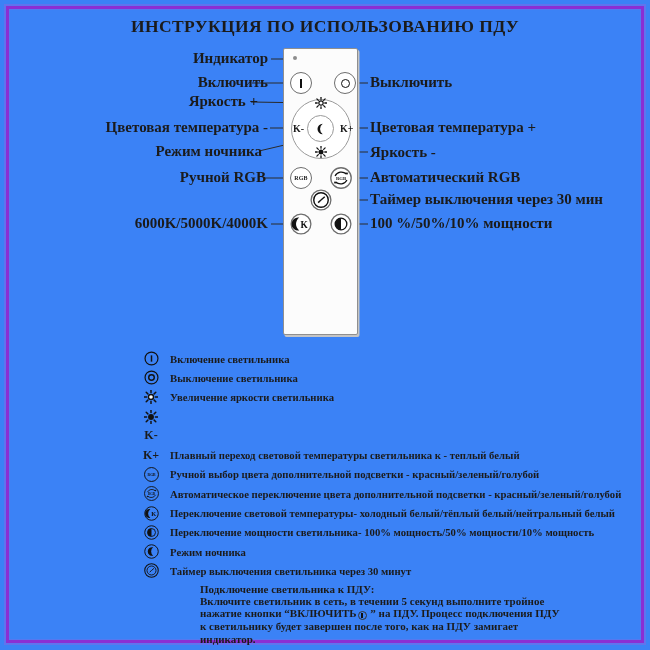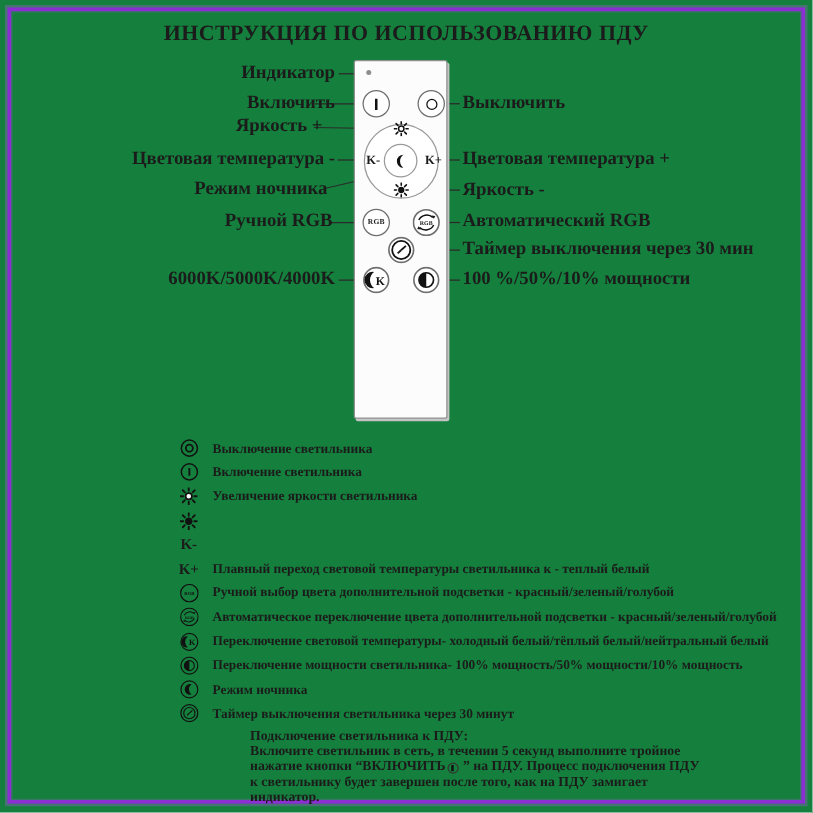--- a/index.html
+++ b/index.html
@@ -1,16 +1,16 @@
 <!DOCTYPE html>
 <html><head>
 <meta charset="utf-8">
 <style>
   html,body{margin:0;padding:0;background:#e8e8e8;}
-  #page{position:relative;width:650px;height:650px;background:#15803d;overflow:hidden;
+  #page{position:relative;width:650px;height:650px;background:#3b82f6;overflow:hidden;
         font-family:"Liberation Serif", serif;color:#1b1b1b;}
   #frame{position:absolute;left:6px;top:6px;right:6px;bottom:7px;border:3px solid #8b2fd3;
          box-shadow:0 0 0 2px rgba(167,92,224,.35), inset 0 0 0 1px rgba(167,92,224,.25);
          pointer-events:none;}
   .title{position:absolute;left:0;right:0;top:16px;text-align:center;font-size:17.5px;
          font-weight:bold;letter-spacing:.4px;}
   
   .remote{position:absolute;left:283px;top:48px;width:75px;height:287px;background:#fcfcfc;
           border:1px solid #8f8f8f;border-radius:2px;box-shadow:1.5px 2px 0 #c4c4c4;box-sizing:border-box;}
   .dot{position:absolute;left:293px;top:56px;width:4px;height:4px;border-radius:50%;background:#8d8d8d;}
@@ -163,33 +163,33 @@
   <div class="lbl" style="left:370px;top:147px;">Яркость -</div>
   <div class="lbl" style="left:370px;top:172px;">Автоматический RGB</div>
   <div class="lbl" style="left:370px;top:194px;">Таймер выключения через 30 мин</div>
   <div class="lbl" style="left:370px;top:218px;">100 %/50%/10% мощности</div>
 
   <div class="legend">
     <div class="lrow">
       <span class="licon">
         <svg width="15" height="15" viewBox="0 0 20 20">
             <circle cx="10" cy="10" r="8.6" fill="none" stroke="#111" stroke-width="1.6"></circle>
+            <line x1="10" y1="5.8" x2="10" y2="14.2" stroke="#111" stroke-width="2"></line>
+          </svg>
+      </span>
+      <span class="ltext">Включение светильника</span>
+    </div>
+    <div class="lrow">
+      <span class="licon">
+        <svg width="15" height="15" viewBox="0 0 20 20">
+            <circle cx="10" cy="10" r="8.6" fill="none" stroke="#111" stroke-width="1.6"></circle>
             <circle cx="10" cy="10" r="3.7" fill="none" stroke="#111" stroke-width="1.9"></circle>
           </svg>
       </span>
       <span class="ltext">Выключение светильника</span>
-    </div>
-    <div class="lrow">
-      <span class="licon">
-        <svg width="15" height="15" viewBox="0 0 20 20">
-            <circle cx="10" cy="10" r="8.6" fill="none" stroke="#111" stroke-width="1.6"></circle>
-            <line x1="10" y1="5.8" x2="10" y2="14.2" stroke="#111" stroke-width="2"></line>
-          </svg>
-      </span>
-      <span class="ltext">Включение светильника</span>
     </div>
     <div class="lrow">
       <span class="licon">
         <svg width="14" height="14" viewBox="0 0 20 20">
             <circle cx="10" cy="10" r="3.6" fill="#fff" stroke="#111" stroke-width="2"></circle>
             <g stroke="#111" stroke-width="2.1" stroke-linecap="round">
               <line x1="16.3" y1="10" x2="19.7" y2="10"></line>
               <line x1="14.45" y1="14.45" x2="16.86" y2="16.86"></line>
               <line x1="10" y1="16.3" x2="10" y2="19.7"></line>
               <line x1="5.55" y1="14.45" x2="3.14" y2="16.86"></line>

